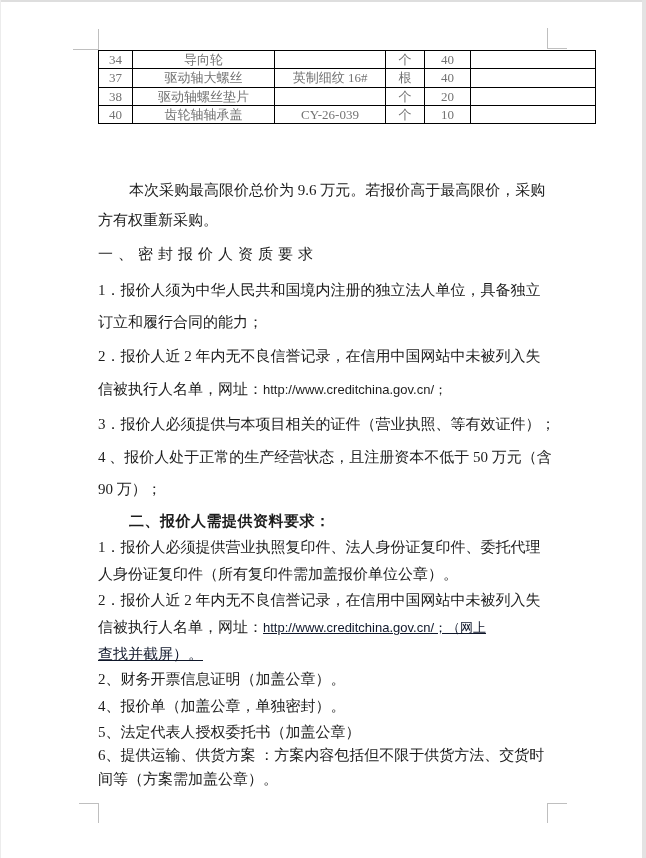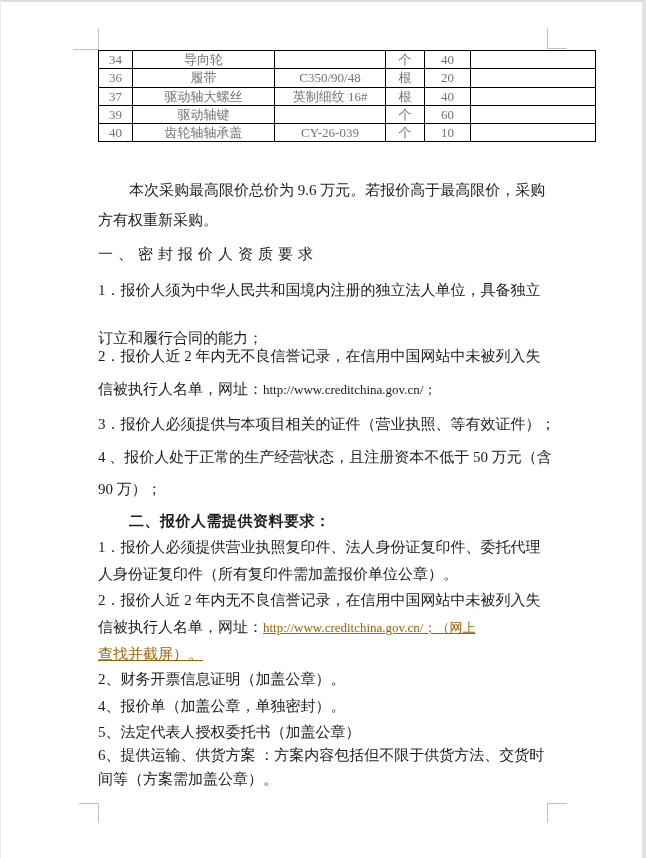--- a/index.html
+++ b/index.html
@@ -30,22 +30,22 @@
   }
   td.spec{font-size:12px;}
 
   .ln{
     position:absolute;left:98px;white-space:nowrap;
     font-size:15px;line-height:16px;color:#1c1c1c;
   }
   .indent{left:129px;}
   .spread{letter-spacing:5px;}
   .bold{font-weight:bold;letter-spacing:0.5px;}
-  .url{font-family:Liberation Serif, serif;font-size:13px;}
-  .link{color:#a16207;text-decoration:underline;cursor:pointer;}
+  .url{font-family:Liberation Sans, sans-serif;font-size:13px;}
+  .link{color:#0f172a;text-decoration:underline;cursor:pointer;}
 </style>
 </head>
 <body>
 
 <div class="edge edge-top"></div>
 <div class="edge edge-left"></div>
 <div class="edge edge-right"></div>
 
 <div class="crop crop-tl"></div>
 <div class="crop crop-tr"></div>
@@ -64,60 +64,52 @@
   <tbody>
     <tr>
       <td>34</td>
       <td>导向轮</td>
       <td class="spec"></td>
       <td>个</td>
       <td>40</td>
       <td></td>
     </tr>
     <tr>
-      <td>36</td>
-      <td>履带</td>
-      <td class="spec">C350/90/48</td>
-      <td>根</td>
-      <td>20</td>
-      <td></td>
-    </tr>
-    <tr>
       <td>37</td>
       <td>驱动轴大螺丝</td>
       <td class="spec">英制细纹 16#</td>
       <td>根</td>
       <td>40</td>
       <td></td>
     </tr>
     <tr>
-      <td>39</td>
-      <td>驱动轴键</td>
+      <td>38</td>
+      <td>驱动轴螺丝垫片</td>
       <td class="spec"></td>
       <td>个</td>
-      <td>60</td>
+      <td>20</td>
       <td></td>
     </tr>
     <tr>
       <td>40</td>
       <td>齿轮轴轴承盖</td>
       <td class="spec">CY-26-039</td>
       <td>个</td>
       <td>10</td>
       <td></td>
     </tr>
   </tbody>
 </table>
 
 <div class="ln indent" style="top:182px">本次采购最高限价总价为 9.6 万元。若报价高于最高限价，采购</div>
 <div class="ln" style="top:212px">方有权重新采购。</div>
 
 <div class="ln spread" style="top:246px">一、密封报价人资质要求</div>
 <div class="ln" style="top:282px">1．报价人须为中华人民共和国境内注册的独立法人单位，具备独立</div>
-<div class="ln" style="top:330px">订立和履行合同的能力；</div>
+<div class="ln" style="top:314px">订立和履行合同的能力；</div>
 <div class="ln" style="top:348px">2．报价人近 2 年内无不良信誉记录，在信用中国网站中未被列入失</div>
 <div class="ln" style="top:381px">
   <span>信被执行人名单，网址：</span><span class="url">http://www.creditchina.gov.cn/；</span>
 </div>
 <div class="ln" style="top:416px">3．报价人必须提供与本项目相关的证件（营业执照、等有效证件）；</div>
 <div class="ln" style="top:449px">4 、报价人处于正常的生产经营状态，且注册资本不低于 50 万元（含</div>
 <div class="ln" style="top:481px">90 万）；</div>
 
 <div class="ln indent bold" style="top:513px">二、报价人需提供资料要求：</div>
 <div class="ln" style="top:539px">1．报价人必须提供营业执照复印件、法人身份证复印件、委托代理</div>

